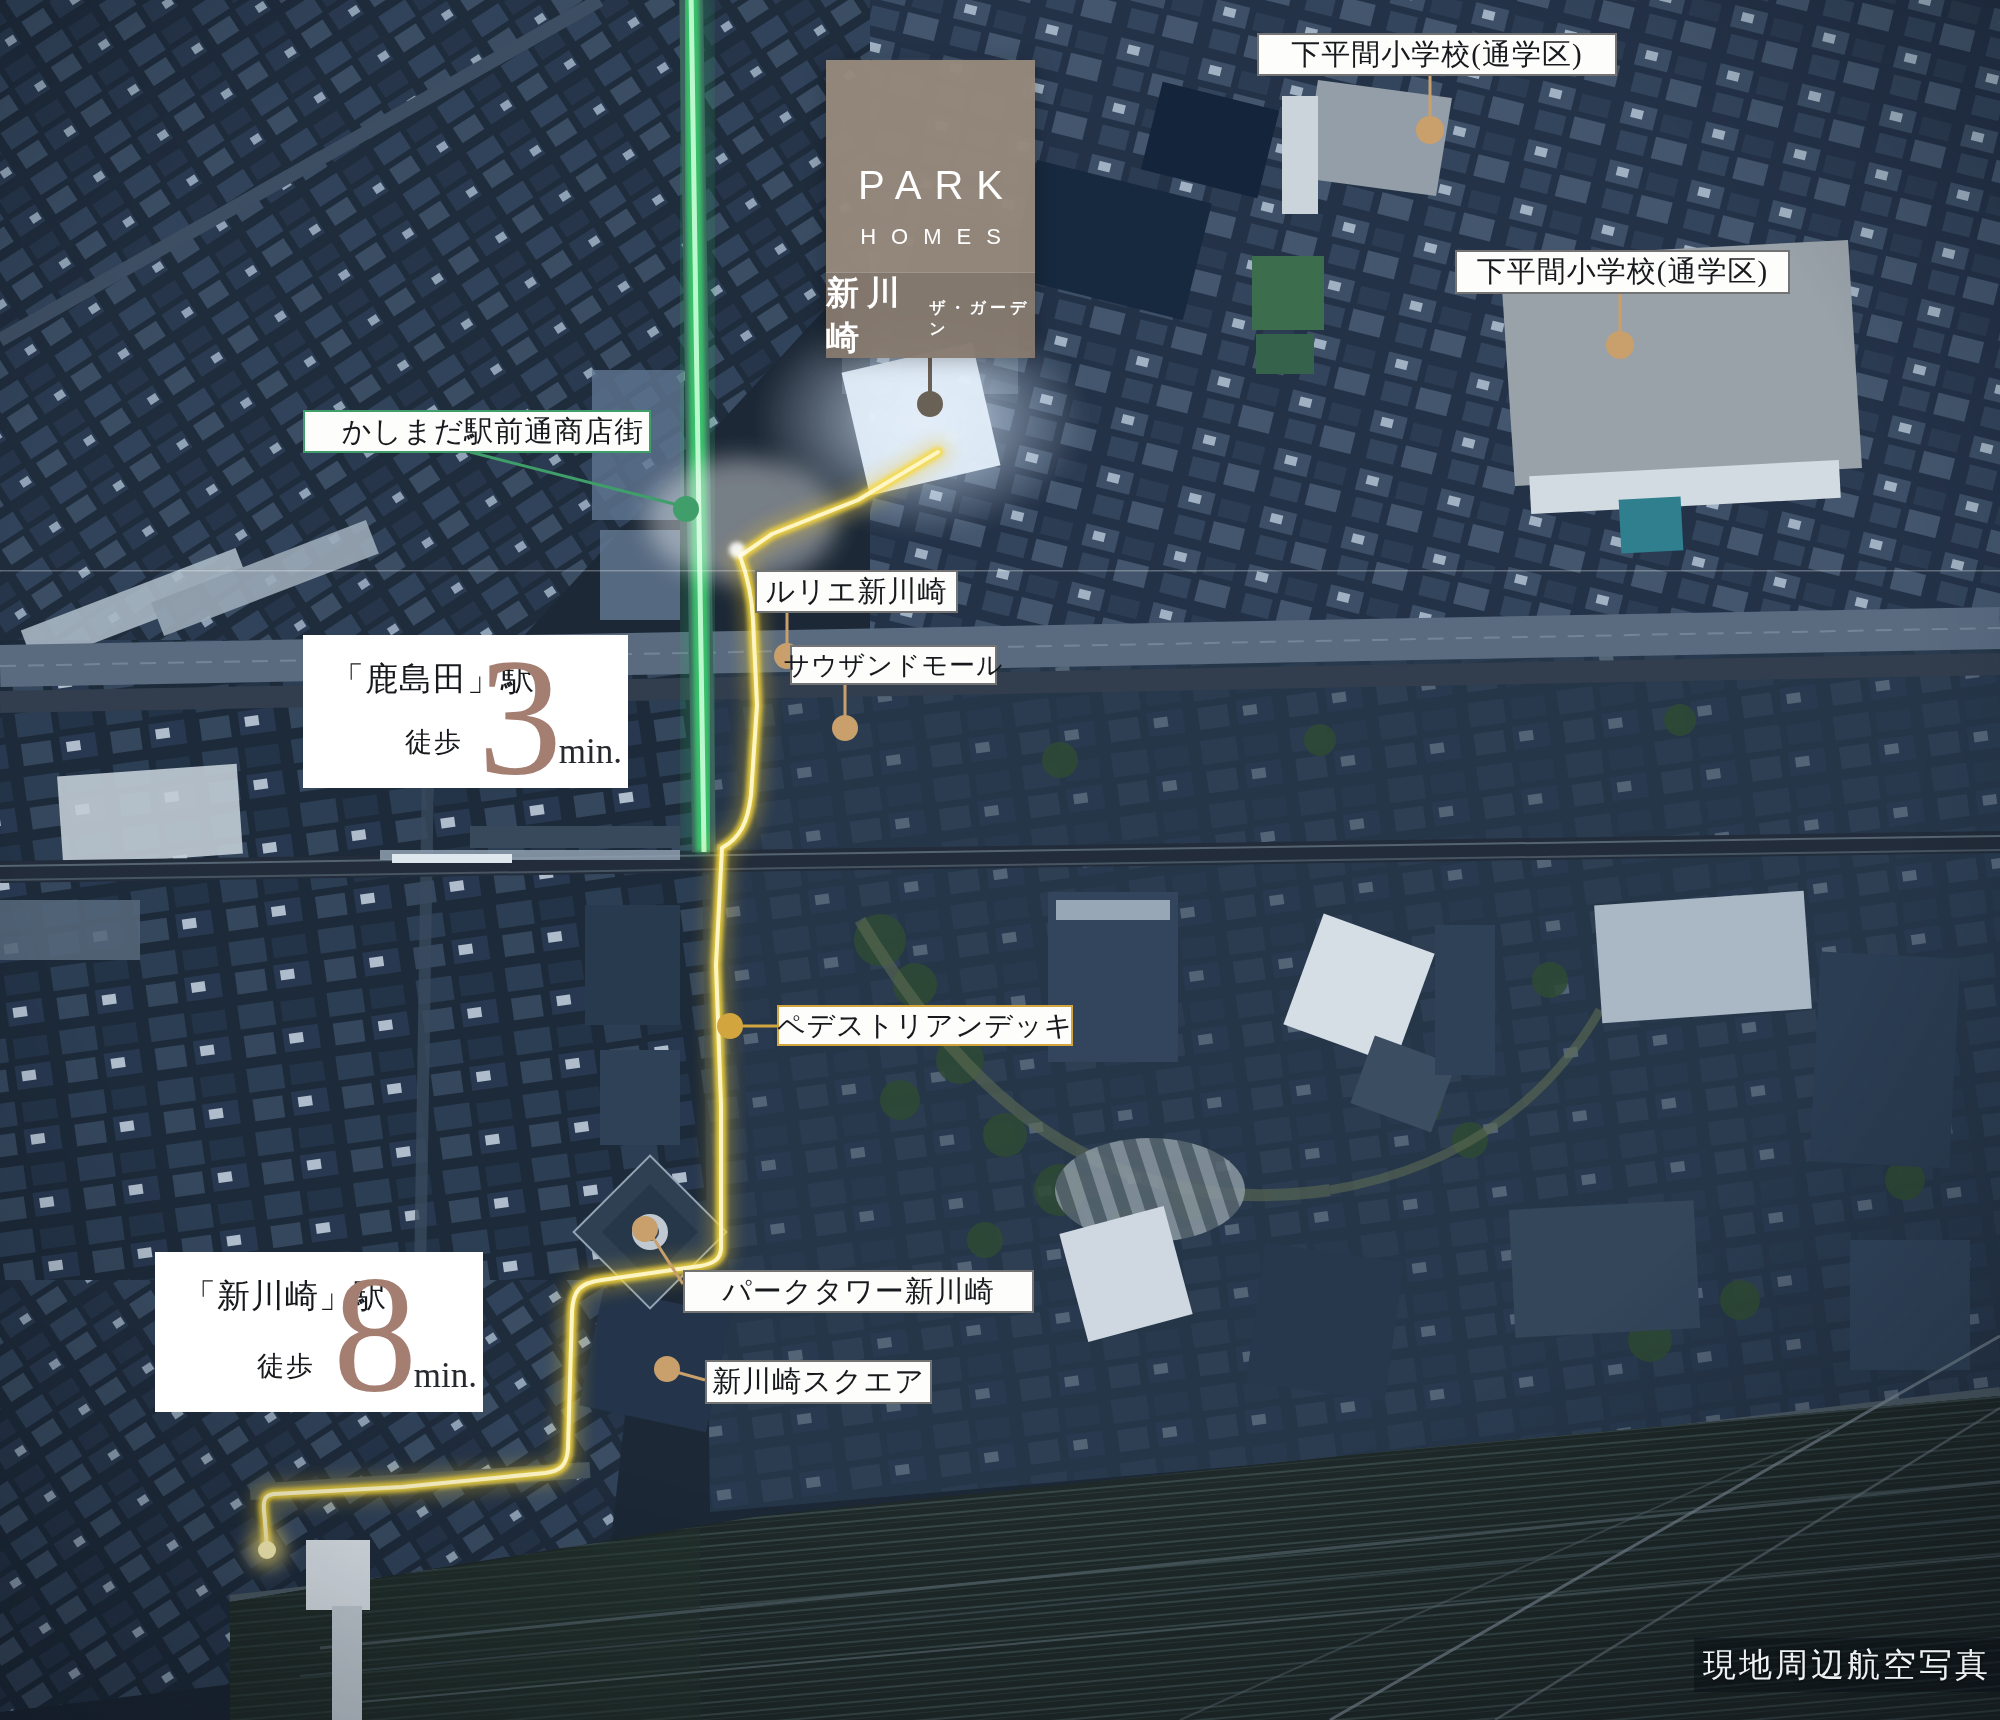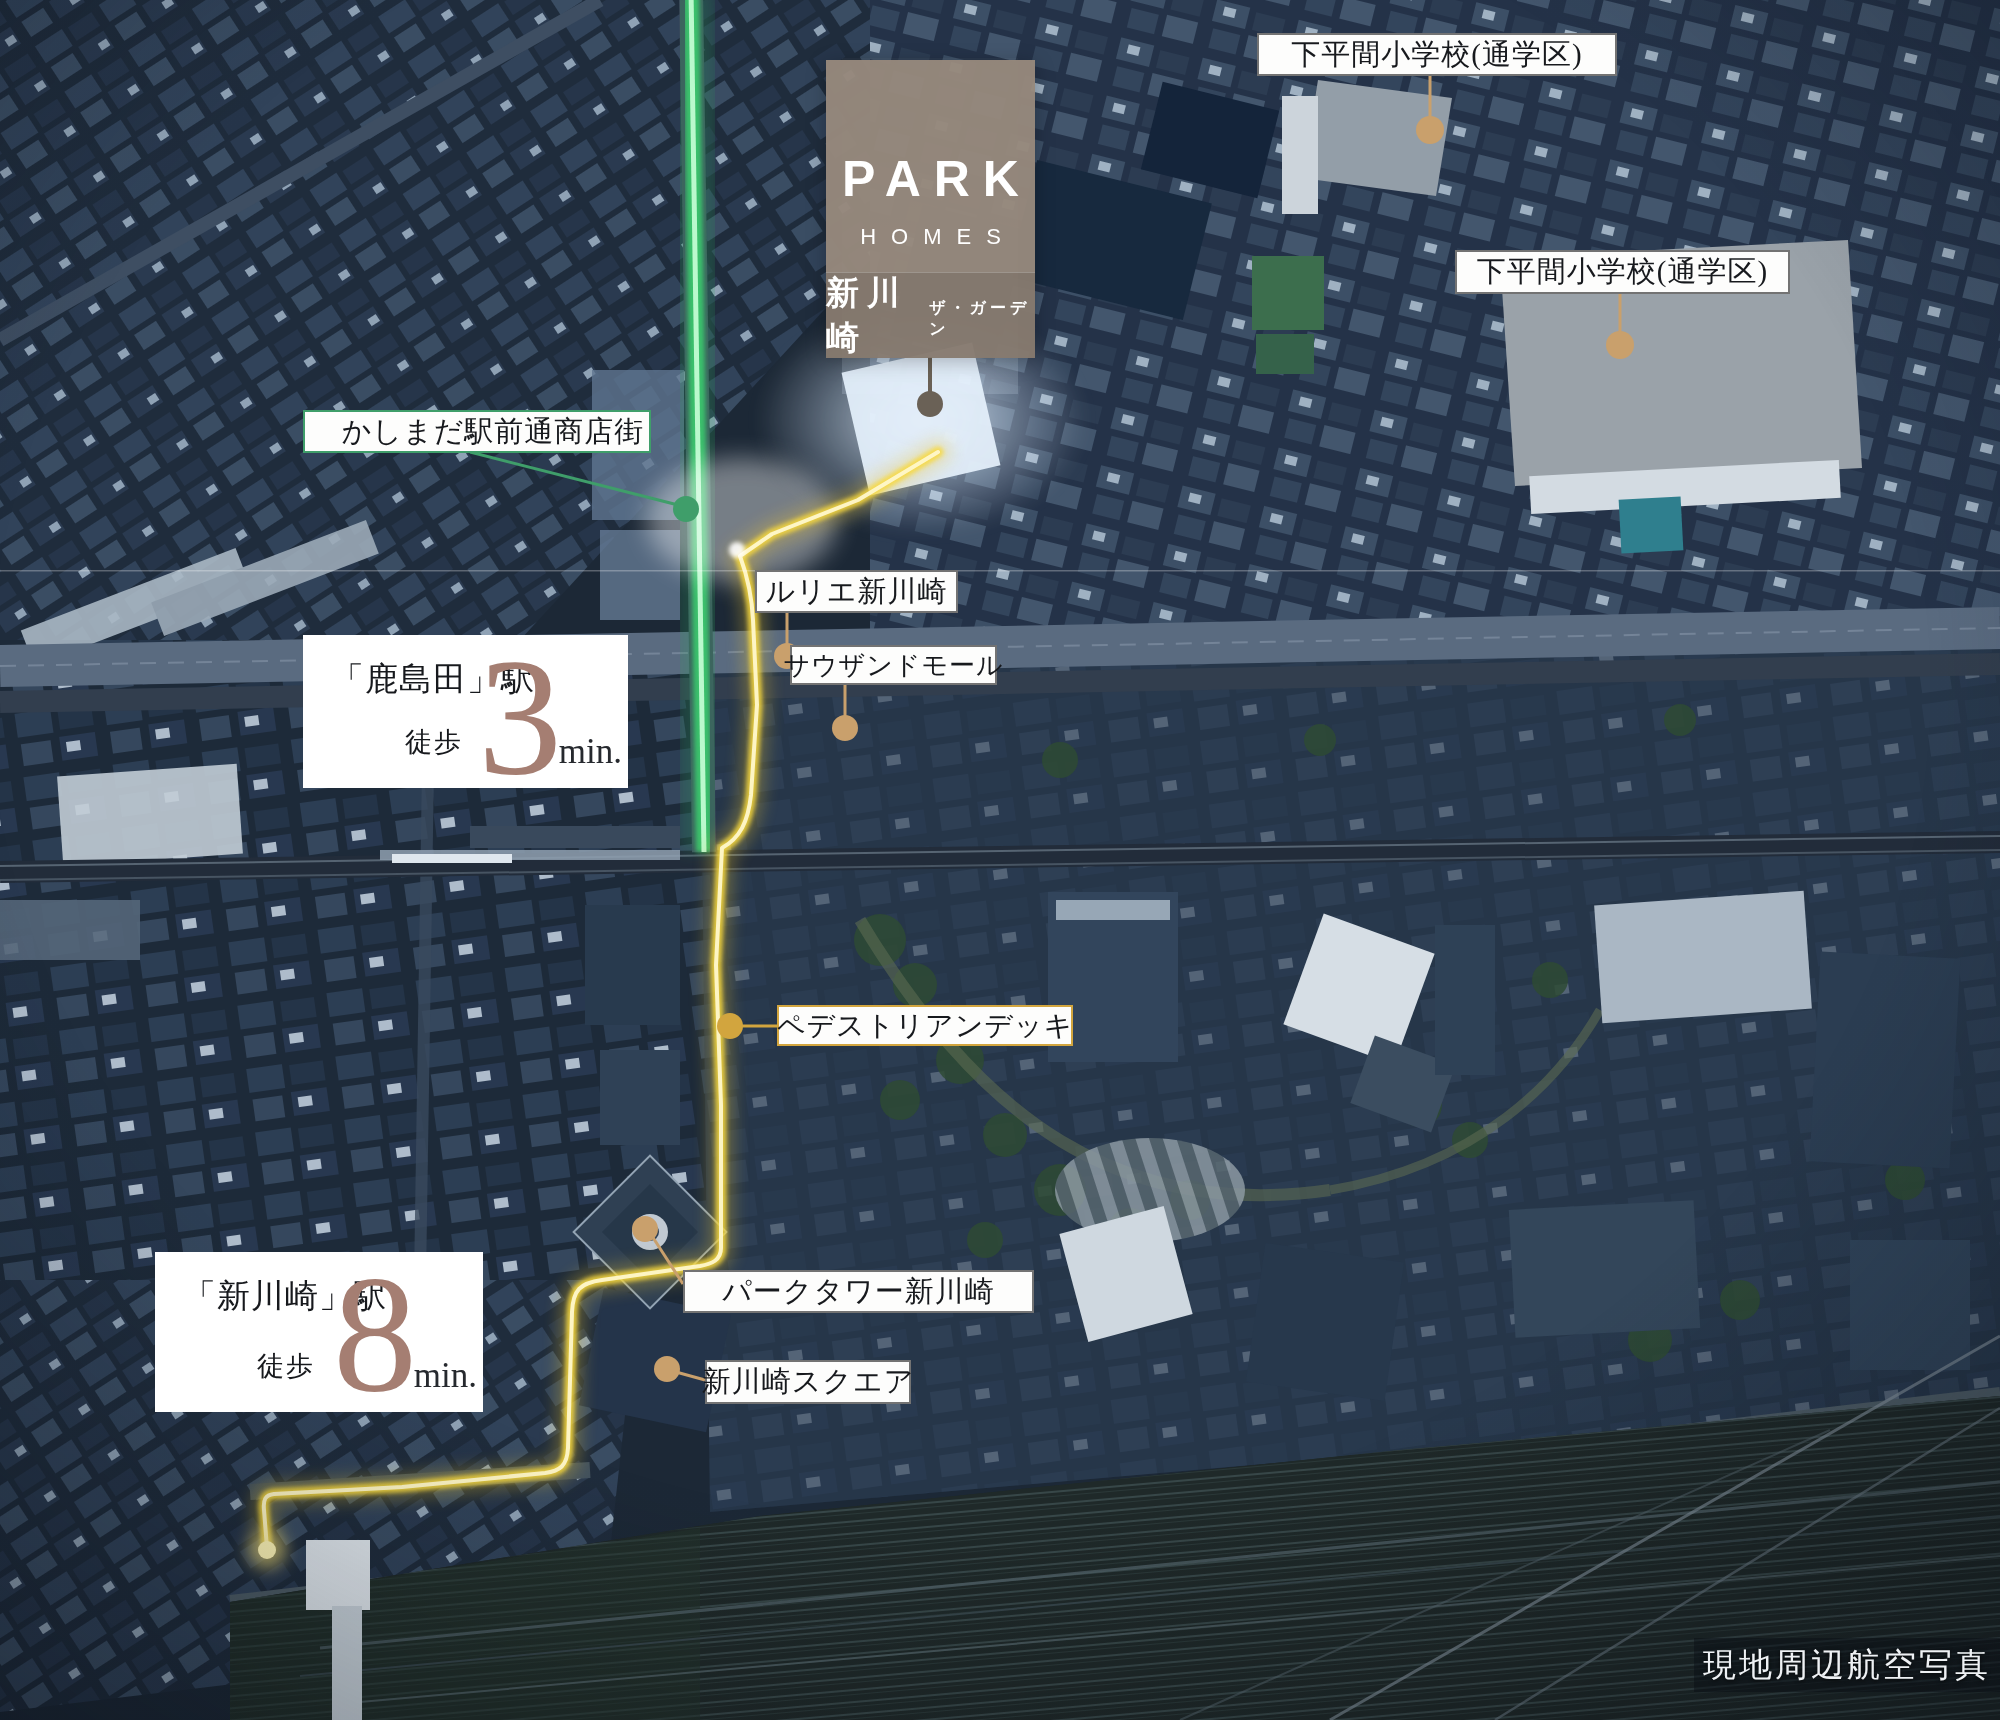--- a/index.html
+++ b/index.html
@@ -21,21 +21,21 @@
   .st-num{position:absolute;right:66px;top:2px;font-size:168px;line-height:0.95;
           color:#a57e72;font-weight:400;}
   .st-unit{position:absolute;right:6px;bottom:16px;font-size:35px;color:#26292e;}
 
   
   .logo-box{position:absolute;left:826px;top:60px;width:209px;height:297px;
     font-family:"Liberation Sans","DejaVu Sans",sans-serif;color:#ffffff;
     box-shadow:0 4px 18px rgba(0,0,0,.25);}
   .logo-top{height:212px;background:rgba(150,136,124,.97);display:flex;flex-direction:column;
     align-items:center;justify-content:flex-end;padding-bottom:22px;box-sizing:border-box;}
-  .logo-brand{font-size:50px;letter-spacing:13px;margin-right:-13px;font-weight:700;}
+  .logo-brand{font-size:40px;letter-spacing:13px;margin-right:-13px;font-weight:400;}
   .logo-brand-sub{font-size:22px;letter-spacing:15px;margin-right:-15px;margin-top:16px;}
   .logo-bottom{height:85px;background:rgba(134,122,110,.96);border-top:1px solid rgba(255,255,255,.22);
     display:flex;align-items:center;justify-content:center;font-weight:bold;}
   .logo-prop{font-size:33px;letter-spacing:8px;margin-right:-8px;}
   .logo-prop-sub{font-size:16px;letter-spacing:4px;margin-right:-4px;margin-top:7px;}
 
   
   .photo-caption{position:absolute;left:1694px;top:1638px;width:306px;height:54px;
     display:flex;align-items:center;justify-content:center;font-size:33px;letter-spacing:3px;
     color:#eef1f4;background:rgba(8,13,20,.45);text-shadow:0 1px 4px rgba(0,0,0,.8);}
@@ -297,21 +297,21 @@
 <div class="pin-label green" style="left:303px;top:410px;width:348px;height:43px;padding-left:32px;">かしまだ駅前通商店街</div>
 
 <div class="pin-label" style="left:755px;top:570px;width:203px;height:43px;">ルリエ新川崎</div>
 
 <div class="pin-label" style="left:790px;top:645px;width:207px;height:40px;font-size:26px;">サウザンドモール</div>
 
 <div class="pin-label gold" style="left:777px;top:1005px;width:296px;height:41px;font-size:28px;">ペデストリアンデッキ</div>
 
 <div class="pin-label" style="left:683px;top:1270px;width:351px;height:43px;">パークタワー新川崎</div>
 
-<div class="pin-label" style="left:705px;top:1360px;width:206px;height:44px;">新川崎スクエア</div>
+<div class="pin-label" style="left:705px;top:1360px;width:227px;height:44px;">新川崎スクエア</div>
 
 <div class="station-box" style="left:303px;top:635px;width:325px;height:153px;">
   <span class="st-name">「鹿島田」駅</span>
   <span class="st-walk">徒歩</span>
   <span class="st-num">3</span>
   <span class="st-unit">min.</span>
 </div>
 
 <div class="station-box" style="left:155px;top:1252px;width:328px;height:160px;">
   <span class="st-name">「新川崎」駅</span>

